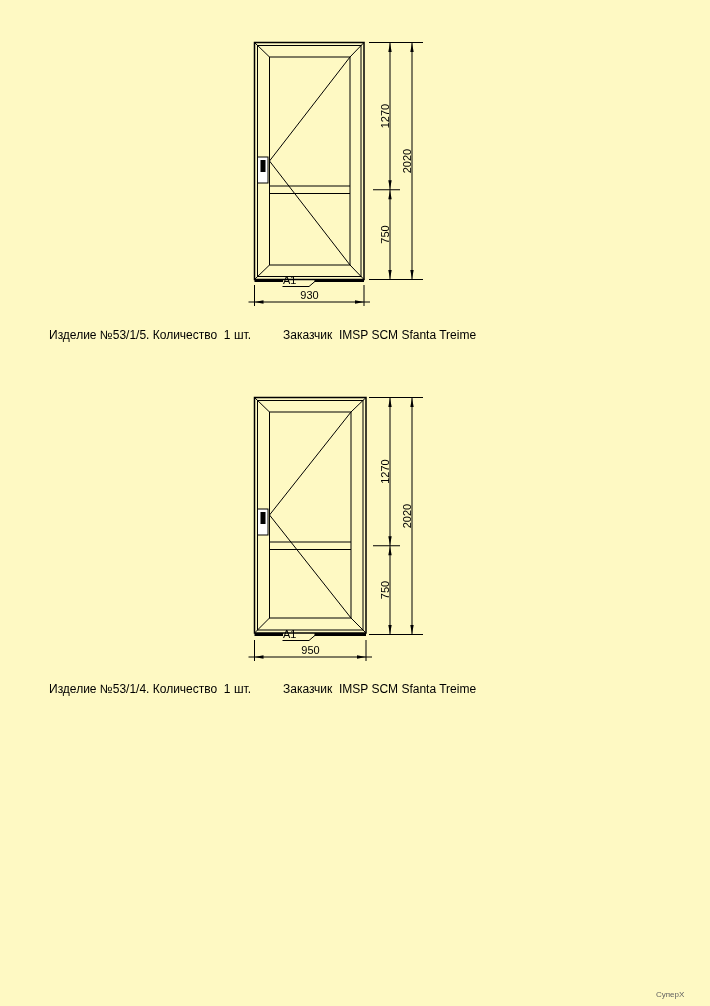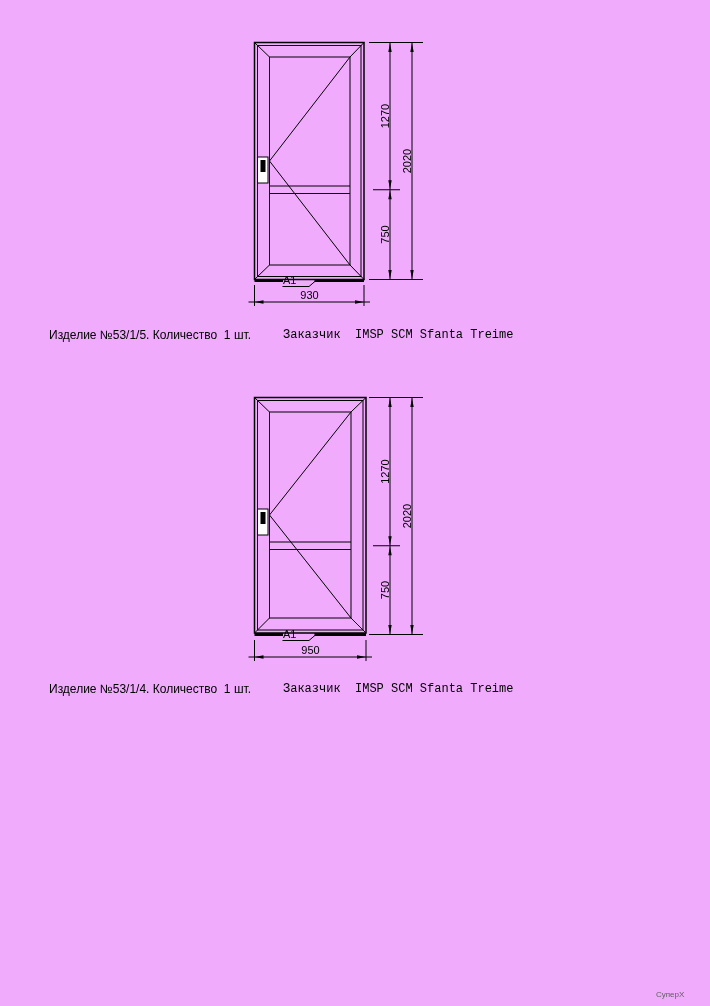--- a/index.html
+++ b/index.html
@@ -1,28 +1,28 @@
 <!DOCTYPE html>
 <html><head>
 <meta charset="utf-8">
 <style>
   html,body{margin:0;padding:0;background:#fff;}
   body{width:710px;height:1006px;position:relative;font-family:"Liberation Sans",sans-serif;}
-  .page{position:absolute;left:0;top:0;width:710px;height:1006px;background:#f0abfc;overflow:hidden;}
+  .page{position:absolute;left:0;top:0;width:710px;height:1006px;background:#fef9c3;overflow:hidden;}
   svg.drawing{position:absolute;}
   svg .ln{stroke:#000;fill:none;stroke-width:1;}
   svg .ln15{stroke:#000;fill:none;stroke-width:1.5;}
   svg .ln3{stroke:#000;fill:none;stroke-width:3;}
   svg .blk{fill:#000;stroke:none;}
   svg .wht{fill:#fff;stroke:#000;stroke-width:1;}
   svg text{fill:#000;stroke:none;font-family:"Liberation Sans",sans-serif;font-size:11px;}
   .itemline{position:absolute;left:0;width:710px;height:14px;}
   .itemline span{position:absolute;top:0;font-size:12px;color:#000;white-space:pre;line-height:14px;}
   .pos-left{left:49px;}
-  .pos-right{left:283px;font-family:Liberation Mono, monospace;}
+  .pos-right{left:283px;}
   .watermark{position:absolute;left:656px;top:990px;font-size:8px;color:#5f5f5f;white-space:pre;text-align:right;}
 </style>
 </head>
 <body>
 
 <div class="page">
 
   <svg class="drawing" style="left:240px;top:30px;width:200px;height:290px" viewBox="240 30 200 290">
 
     <g>

